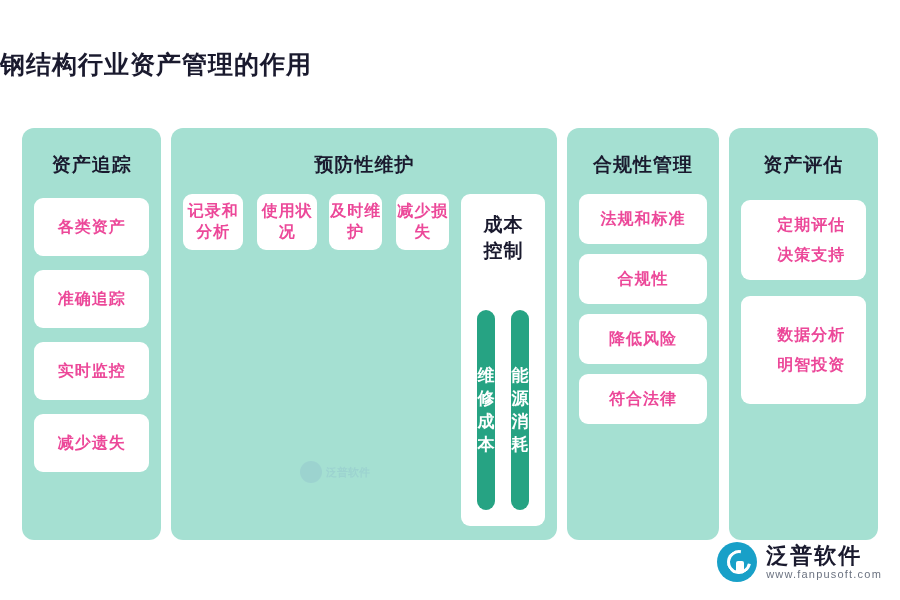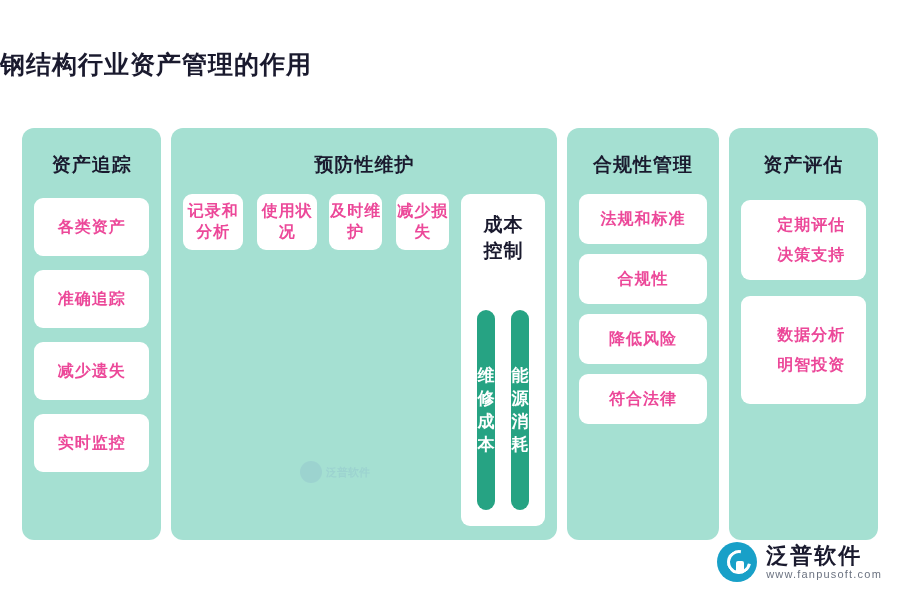--- a/index.html
+++ b/index.html
@@ -210,22 +210,22 @@
 <body>
 
 <div class="page-title">钢结构行业资产管理的作用</div>
 
 <div class="board">
 
   <div class="col col-tracking">
     <div class="col-title">资产追踪</div>
     <div class="card">各类资产</div>
     <div class="card">准确追踪</div>
+    <div class="card">实时监控</div>
     <div class="card">减少遗失</div>
-    <div class="card">实时监控</div>
   </div>
 
   <div class="col col-maint">
     <div class="col-title">预防性维护</div>
     <div class="maint-body">
       <div class="maint-row">
         <div class="card">记录和分析</div>
         <div class="card">使用状况</div>
       </div>
       <div class="maint-row">

